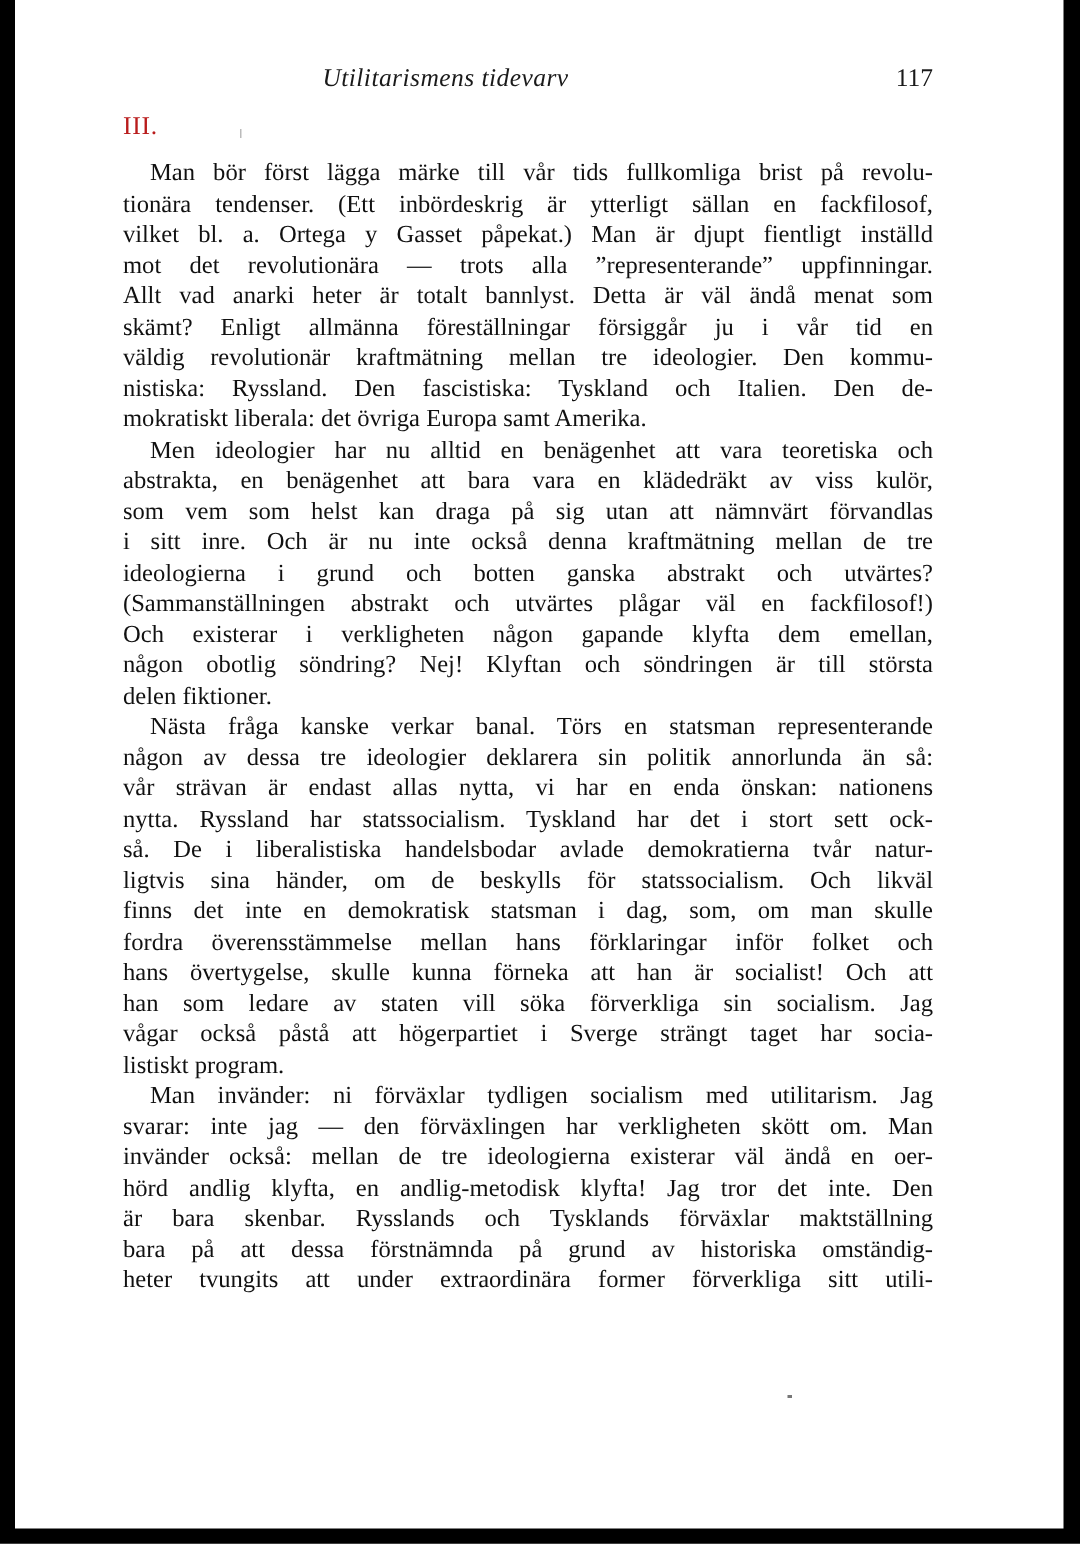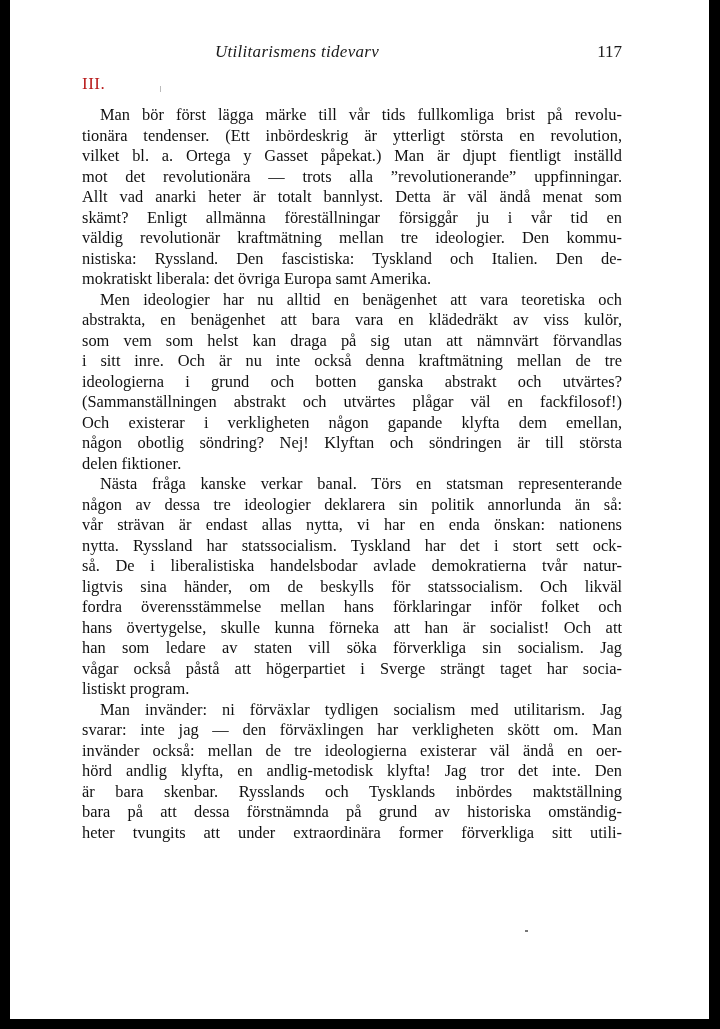--- a/index.html
+++ b/index.html
@@ -107,23 +107,23 @@
     <span class="page-number">117</span>
   </div>
 
   <div class="gutter-tick"></div>
 
   <div class="section-number">III.</div>
 
   <div class="body-text" id="body-text">
       <div class="paragraph">
         <span class="line indent">Man bör först lägga märke till vår tids fullkomliga brist på revolu-</span>
-        <span class="line">tionära tendenser. (Ett inbördeskrig är ytterligt största en revolution,</span>
+        <span class="line">tionära tendenser. (Ett inbördeskrig är ytterligt sällan en fackfilosof,</span>
         <span class="line">vilket bl. a. Ortega y Gasset påpekat.)  Man är djupt fientligt inställd</span>
-        <span class="line">mot det revolutionära — trots alla ”revolutionerande” uppfinningar.</span>
+        <span class="line">mot det revolutionära — trots alla ”representerande” uppfinningar.</span>
         <span class="line">Allt vad anarki heter är totalt bannlyst. Detta är väl ändå menat som</span>
         <span class="line">skämt? Enligt allmänna föreställningar försiggår ju i vår tid en</span>
         <span class="line">väldig revolutionär kraftmätning mellan tre ideologier. Den kommu-</span>
         <span class="line">nistiska: Ryssland. Den fascistiska: Tyskland och Italien. Den de-</span>
         <span class="line last">mokratiskt liberala: det övriga Europa samt Amerika.</span>
       </div>
       <div class="paragraph">
         <span class="line indent">Men ideologier har nu alltid en benägenhet att vara teoretiska och</span>
         <span class="line">abstrakta, en benägenhet att bara vara en klädedräkt av viss kulör,</span>
         <span class="line">som vem som helst kan draga på sig utan att nämnvärt förvandlas</span>
@@ -134,31 +134,32 @@
         <span class="line">någon obotlig söndring? Nej! Klyftan och söndringen är till största</span>
         <span class="line last">delen fiktioner.</span>
       </div>
       <div class="paragraph">
         <span class="line indent">Nästa fråga kanske verkar banal. Törs en statsman representerande</span>
         <span class="line">någon av dessa tre ideologier deklarera sin politik annorlunda än så:</span>
         <span class="line">vår strävan är endast allas nytta, vi har en enda önskan: nationens</span>
         <span class="line">nytta. Ryssland har statssocialism. Tyskland har det i stort sett ock-</span>
         <span class="line">så. De i liberalistiska handelsbodar avlade demokratierna tvår natur-</span>
         <span class="line">ligtvis sina händer, om de beskylls för statssocialism. Och likväl</span>
+        <span class="line">finns det inte en demokratisk statsman i dag, som, om man skulle</span>
         <span class="line">fordra överensstämmelse mellan hans förklaringar inför folket och</span>
         <span class="line">hans övertygelse, skulle kunna förneka att han är socialist! Och att</span>
         <span class="line">han som ledare av staten vill söka förverkliga sin socialism. Jag</span>
         <span class="line">vågar också påstå att högerpartiet i Sverge strängt taget har socia-</span>
         <span class="line last">listiskt program.</span>
       </div>
       <div class="paragraph">
         <span class="line indent">Man invänder: ni förväxlar tydligen socialism med utilitarism. Jag</span>
         <span class="line">svarar: inte jag — den förväxlingen har verkligheten skött om. Man</span>
         <span class="line">invänder också: mellan de tre ideologierna existerar väl ändå en oer-</span>
         <span class="line">hörd andlig klyfta, en andlig-metodisk klyfta! Jag tror det inte. Den</span>
-        <span class="line">är bara skenbar. Rysslands och Tysklands inbördes maktställning</span>
+        <span class="line">är bara skenbar. Rysslands och Tysklands förväxlar maktställning</span>
         <span class="line">bara på att dessa förstnämnda på grund av historiska omständig-</span>
         <span class="line">heter tvungits att under extraordinära former förverkliga sitt utili-</span>
       </div>
     </div>
 
   <div class="scan-mark"></div>
 </div>
 
 </body></html>

